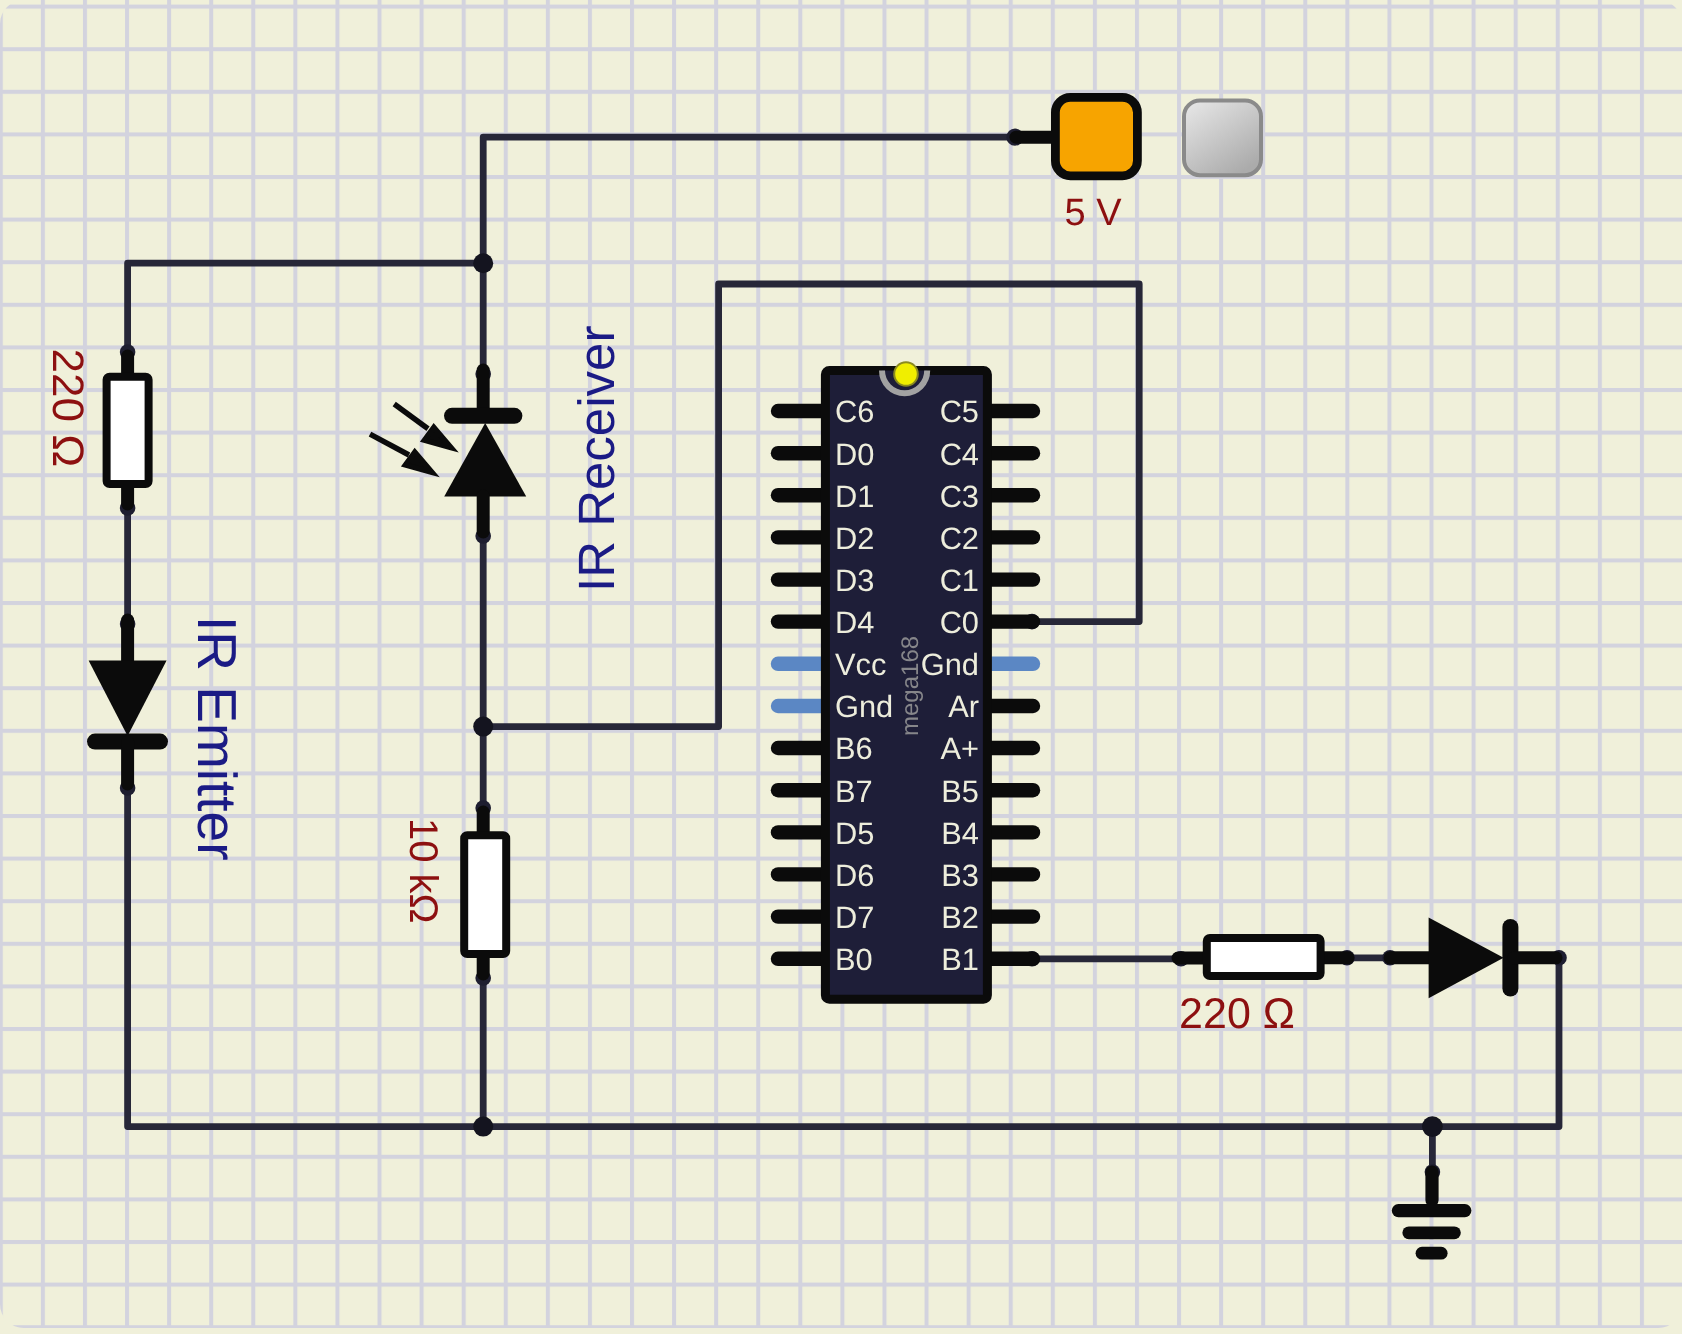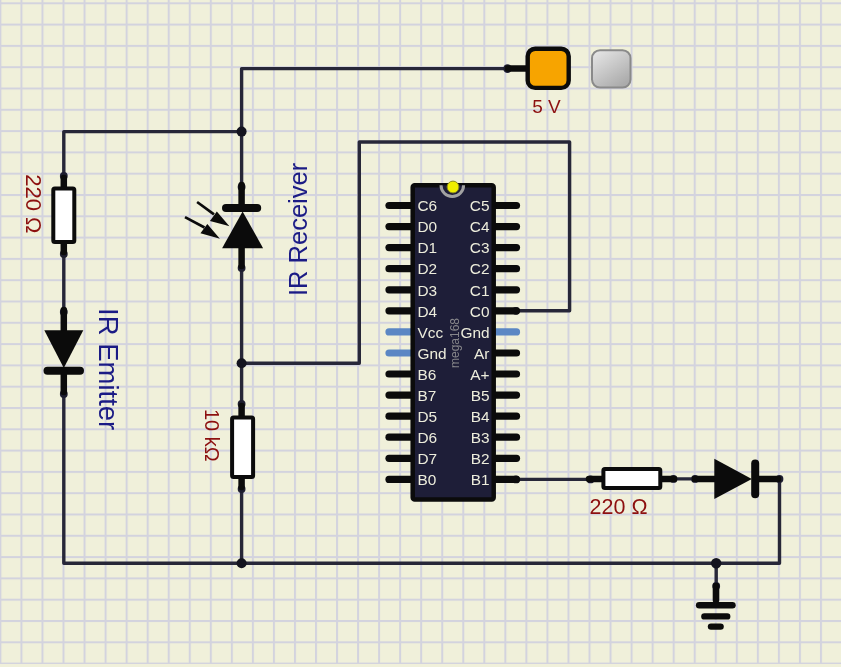--- a/index.html
+++ b/index.html
@@ -1,16 +1,16 @@
 <!DOCTYPE html>
 <html><head>
 <meta charset="utf-8">
 <style>
 html,body{margin:0;padding:0;background:#f0f0da;}
-#canvas{position:relative;width:841px;height:664px;overflow:hidden;}
+#canvas{position:relative;width:841px;height:664px;overflow:hidden;border-radius:12px;}
 svg{display:block;filter:blur(0.35px);}
 text{font-family:"Liberation Sans",sans-serif;}
 .mono{font-family:"Liberation Mono",monospace;}
 </style>
 </head>
 <body>
 <div id="canvas">
 <svg width="841" height="667" viewBox="0 0 841 667">
 <defs>
 <pattern id="grid" width="21.04" height="21.3" patternUnits="userSpaceOnUse" x="-0.6" y="2.3">

